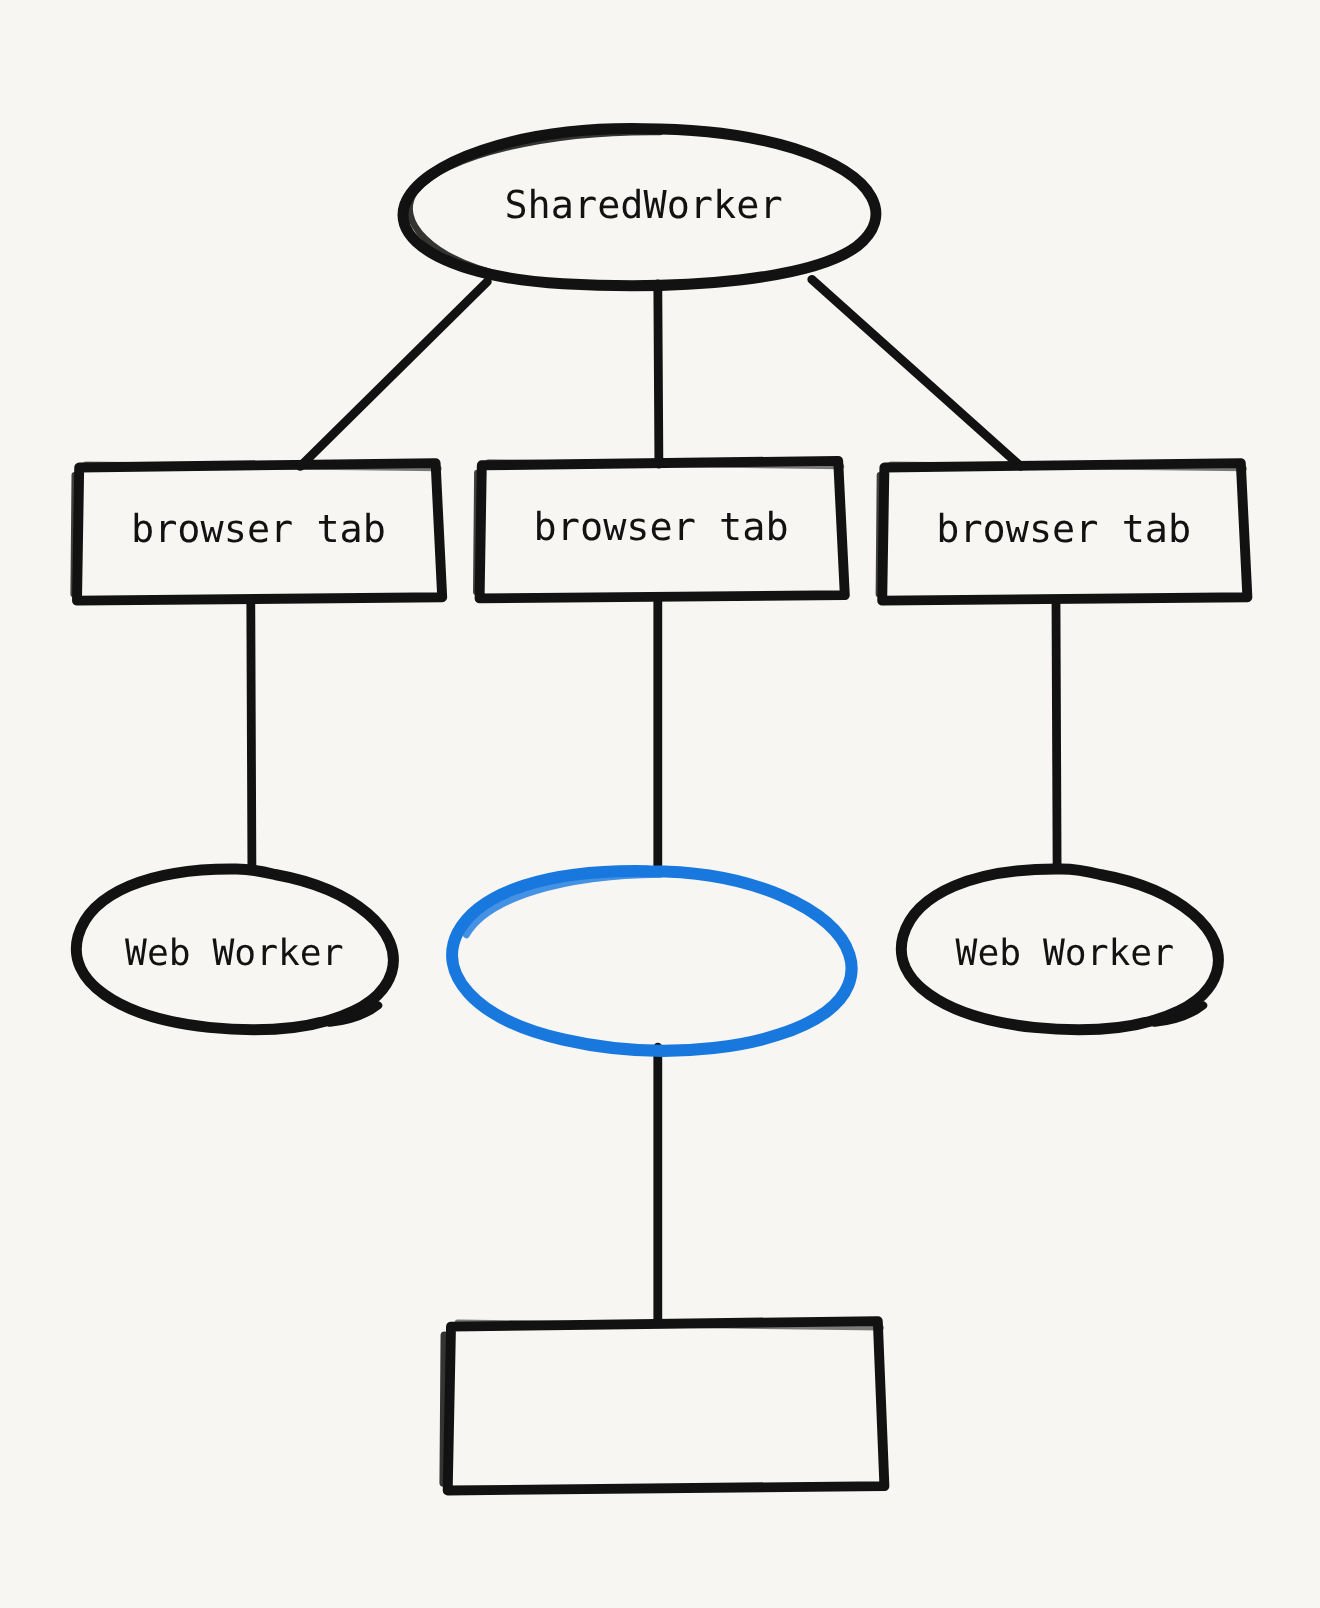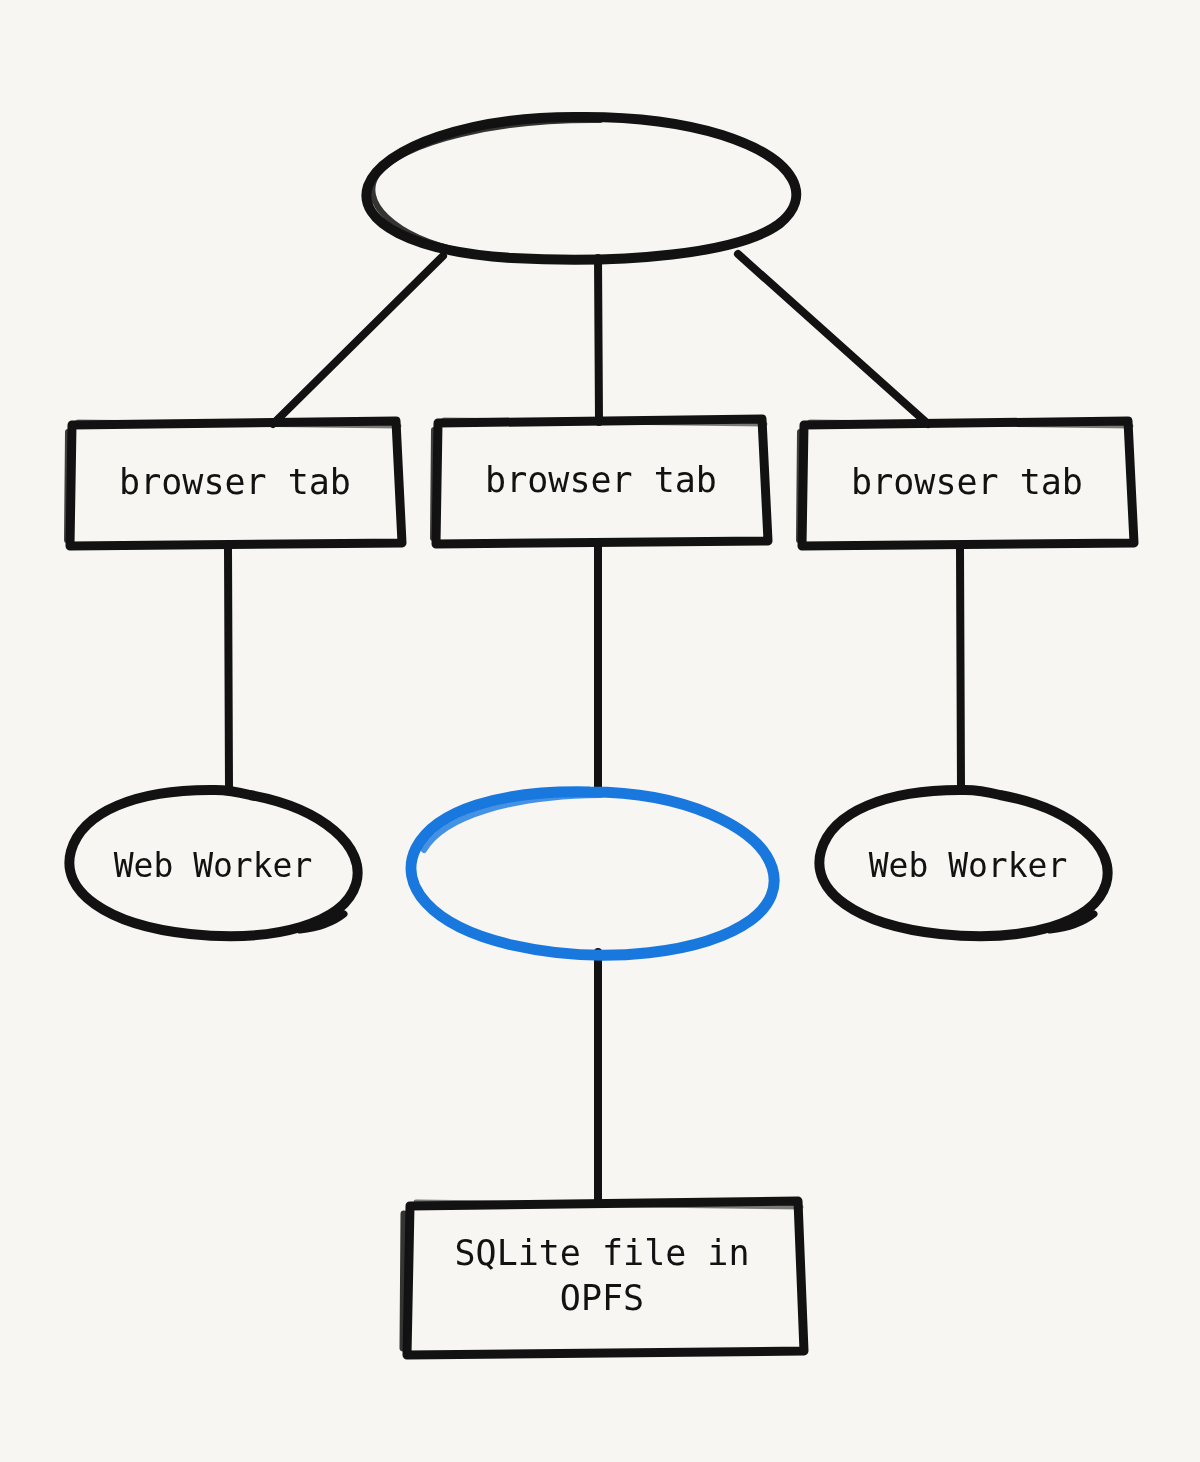--- a/index.html
+++ b/index.html
@@ -123,28 +123,27 @@
     </g>
 
     <g fill="none" stroke="#121212" stroke-width="9" stroke-linecap="round" stroke-linejoin="round">
       <path d="M 410 1206 L 798 1201 L 804 1351 L 407 1355 Z"></path>
       <path d="M 404 1214 L 403 1348" stroke-width="7" opacity="0.85"></path>
       <path d="M 416 1202 L 801 1207" stroke-width="5" opacity="0.55"></path>
     </g>
 
   </svg>
 
+  <div class="node-label label-shared">SharedWorker</div>
 
   <div class="node-label label-tab-1">browser tab</div>
 
   <div class="node-label label-tab-2">browser tab</div>
 
   <div class="node-label label-tab-3">browser tab</div>
 
   <div class="node-label label-worker-1">Web Worker</div>
 
 
   <div class="node-label label-worker-3">Web Worker</div>
 
-  <div class="node-label label-sqlite">SQLite file in
-OPFS</div>
 
 </div>
 
 </body></html>

